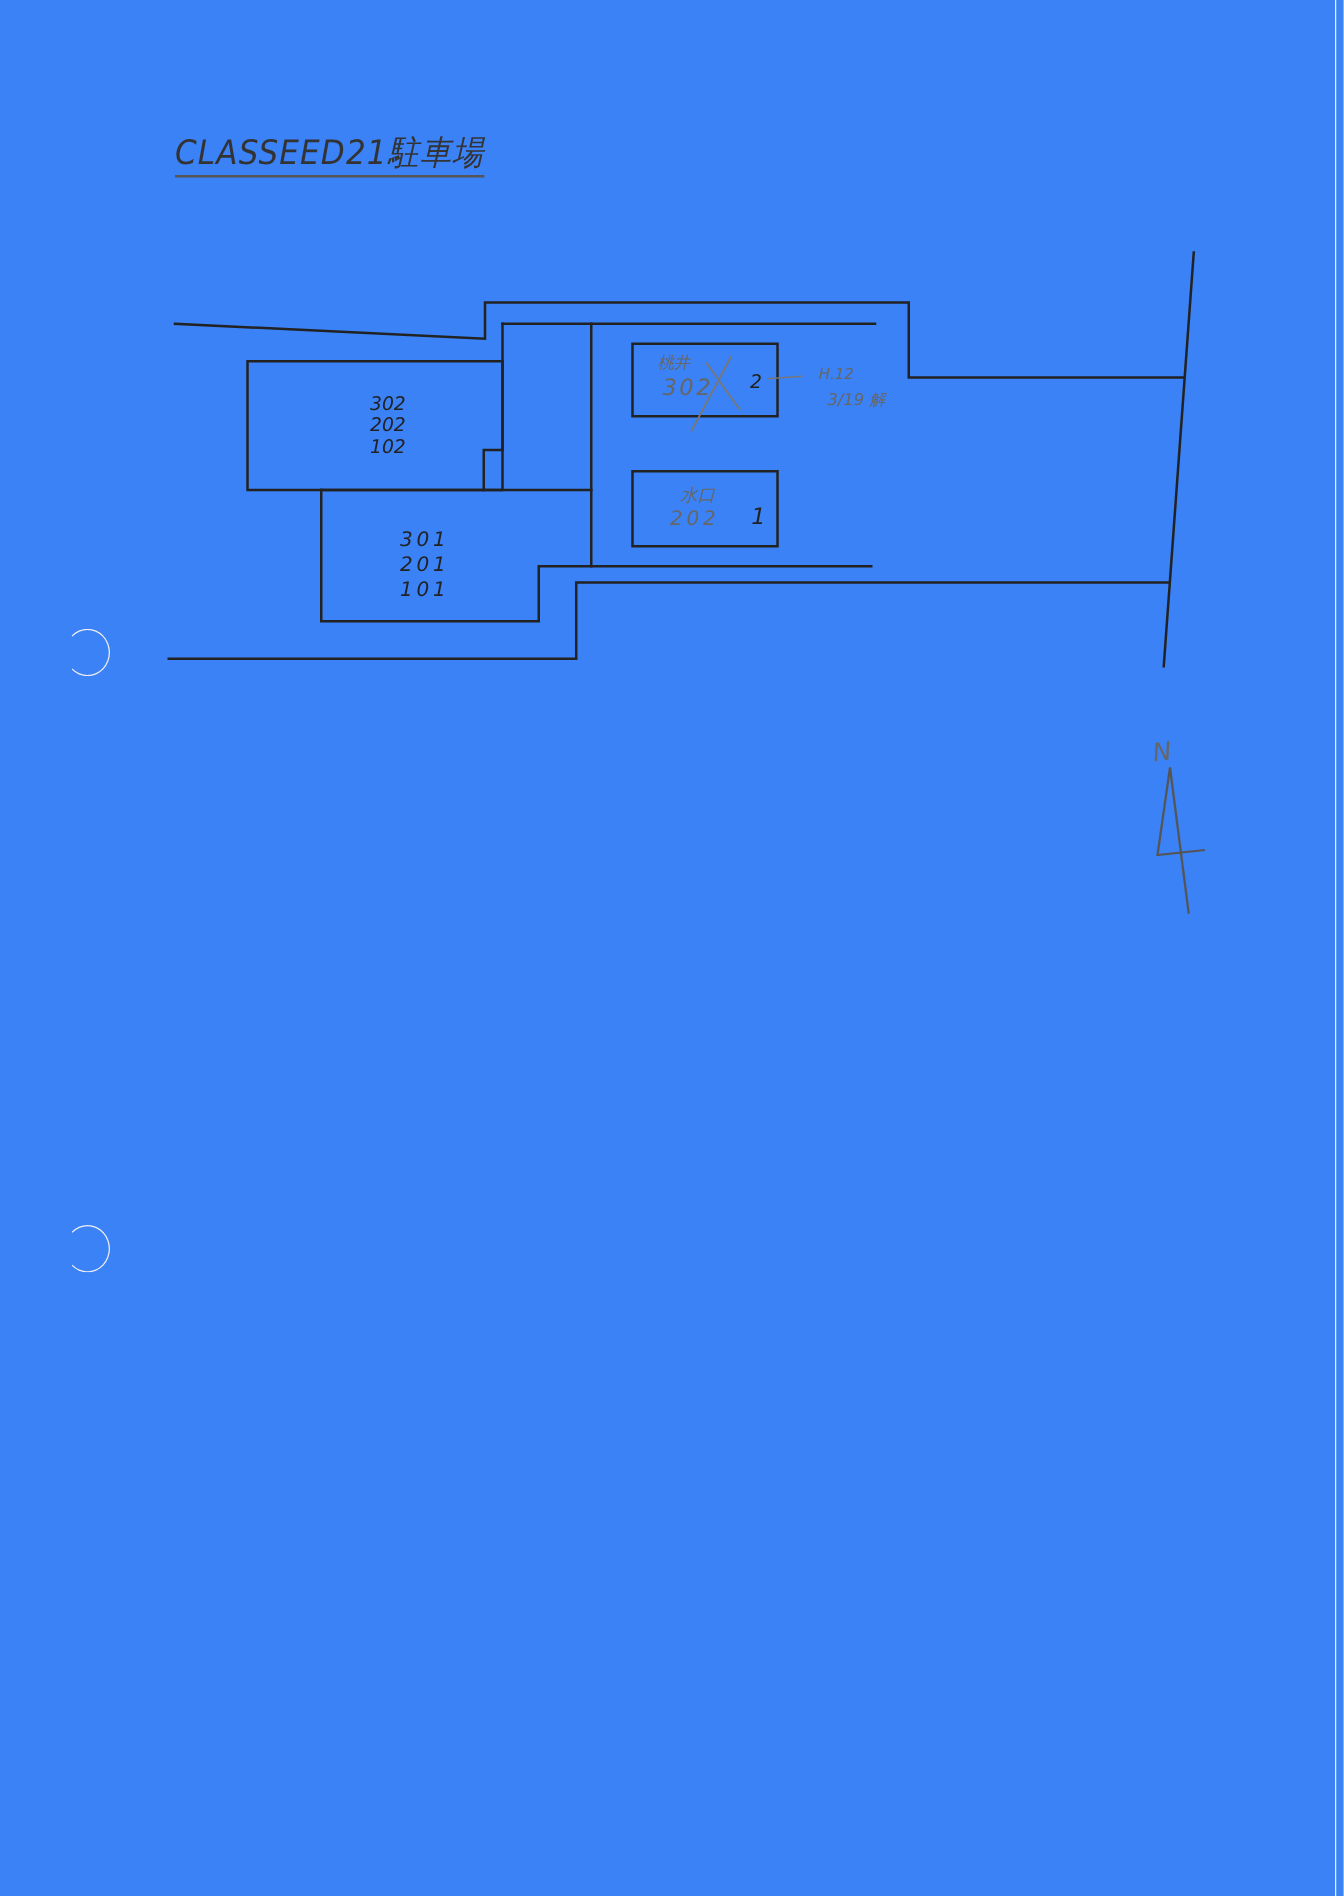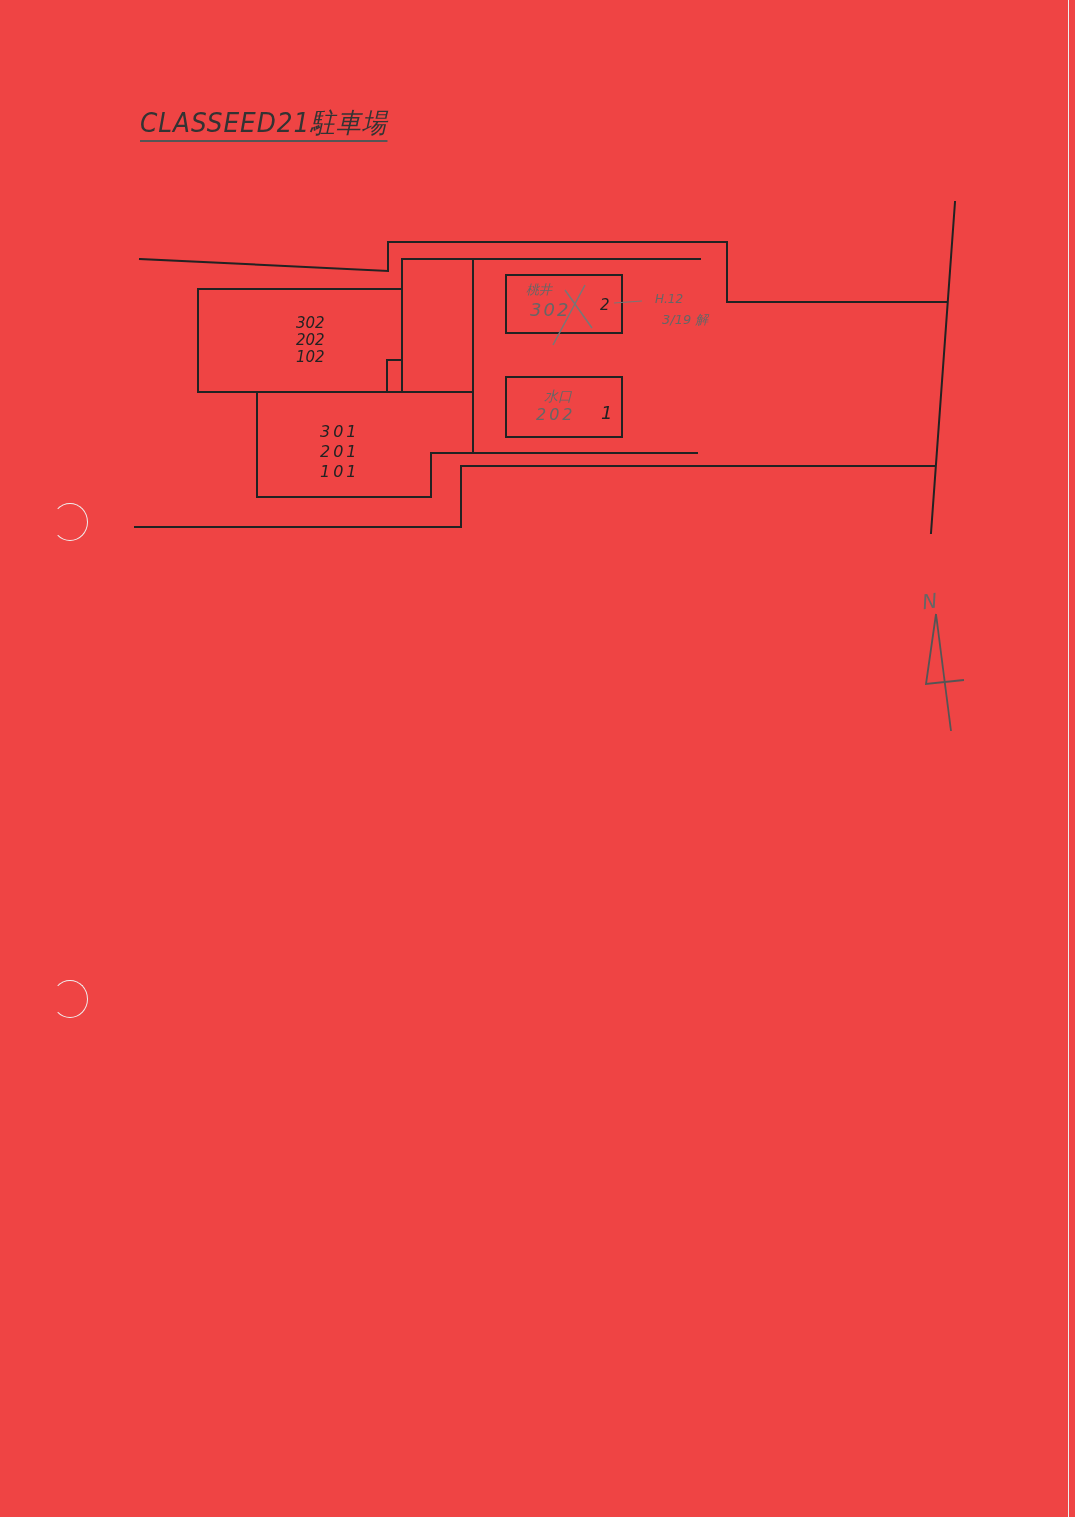--- a/index.html
+++ b/index.html
@@ -1,17 +1,17 @@
 <!DOCTYPE html>
 <html><head>
 <meta charset="utf-8">
 <style>
   html, body { margin: 0; padding: 0; background: #ffffff; }
   body { width: 1075px; height: 1517px; position: relative; overflow: hidden; font-family: "DejaVu Sans", sans-serif; }
-  .page { position: absolute; left: 0; top: 0; width: 1075px; height: 1517px; background: #ef4444; }
+  .page { position: absolute; left: 0; top: 0; width: 1075px; height: 1517px; background: #3b82f6; }
   .edge-line { position: absolute; left: 1068px; top: 0; width: 1px; height: 1517px; background: #eeeeee; }
   .punch { position: absolute; left: 52px; width: 34px; height: 36px; border: 1px solid #f0f0f0; border-radius: 50%; border-left-color: transparent; }
   .title {
     position: absolute; left: 140px; top: 108px;
     font-family: "DejaVu Sans", sans-serif; font-style: italic;
     font-size: 27px; letter-spacing: 1px; color: #333;
     border-bottom: 2px solid #555; padding-bottom: 2px; line-height: 30px;
     transform: scaleX(0.92); transform-origin: left;
   }
   svg.plan { position: absolute; left: 0; top: 0; }

